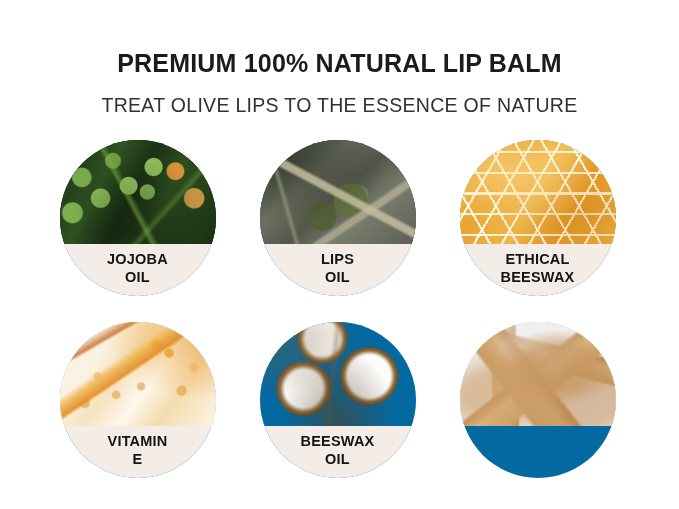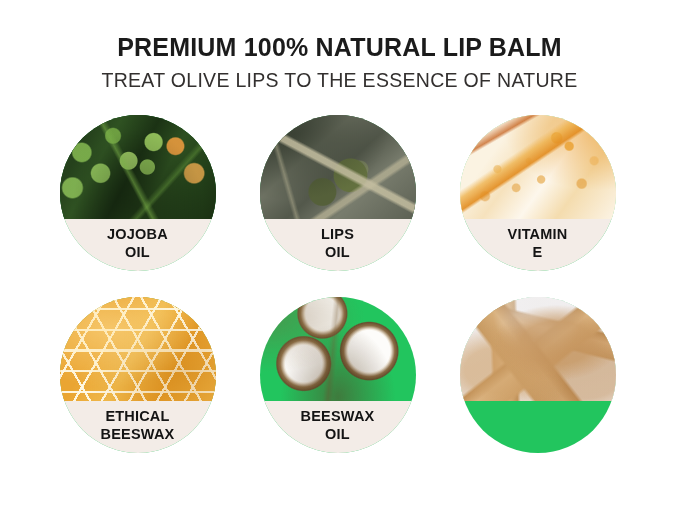--- a/index.html
+++ b/index.html
@@ -31,21 +31,21 @@
     width: 100%;
     text-align: center;
     padding-top: 34px;
   }
   .headline {
     font-size: 25px;
     font-weight: bold;
     letter-spacing: 0.2px;
     color: #1b1b1b;
     line-height: 1.1;
-    margin: 0;
+    margin: 16px;
     font-stretch: condensed;
   }
   .subheadline {
     font-size: 19.5px;
     font-weight: 300;
     letter-spacing: 0.3px;
     color: #33302f;
     line-height: 1.15;
     margin: 7px 0 0 0;
   }
@@ -65,21 +65,21 @@
     height: 160px;
     position: relative;
   }
 
   .circle {
     width: 156px;
     height: 156px;
     border-radius: 50%;
     overflow: hidden;
     position: relative;
-    background: #22c55e;
+    background: #0369a1;
   }
 
   
   .photo {
     position: absolute;
     left: 0;
     top: 0;
     width: 100%;
     height: 67%;
     overflow: hidden;
@@ -294,46 +294,46 @@
         <div class="label-band">
           <span class="label-text">LIPS
 OIL</span>
         </div>
       </div>
     </div>
 
     <div class="circle-cell">
       <div class="circle">
         <div class="photo">
-          <div class="photo-inner ph-vitamin"></div>
-        </div>
-        <div class="label-band">
-          <span class="label-text">VITAMIN
-E</span>
-        </div>
-      </div>
-    </div>
-
-    <div class="circle-cell">
-      <div class="circle">
-        <div class="photo">
           <div class="photo-inner ph-beeswax">
               <span class="glow"></span>
             </div>
         </div>
         <div class="label-band">
           <span class="label-text">ETHICAL
 BEESWAX</span>
         </div>
       </div>
     </div>
 
     <div class="circle-cell">
       <div class="circle">
         <div class="photo">
+          <div class="photo-inner ph-vitamin"></div>
+        </div>
+        <div class="label-band">
+          <span class="label-text">VITAMIN
+E</span>
+        </div>
+      </div>
+    </div>
+
+    <div class="circle-cell">
+      <div class="circle">
+        <div class="photo">
           <div class="photo-inner ph-coconut"></div>
         </div>
         <div class="label-band">
           <span class="label-text">BEESWAX
 OIL</span>
         </div>
       </div>
     </div>
 
     <div class="circle-cell">

